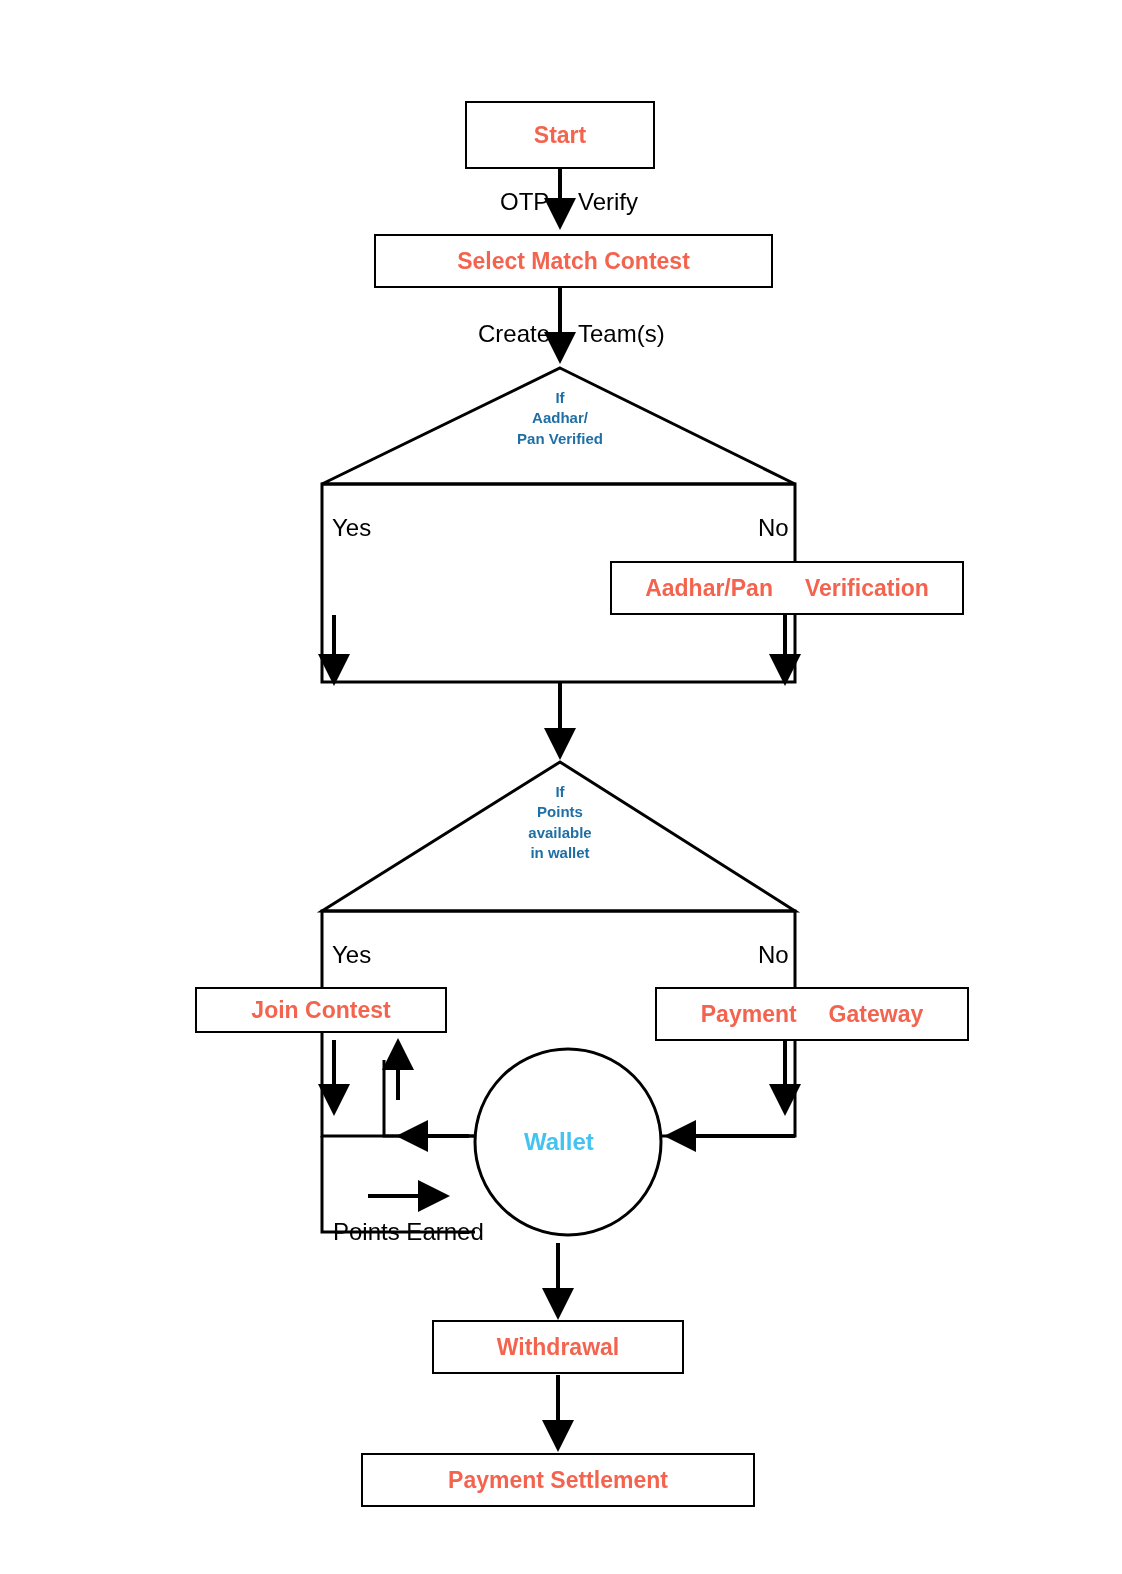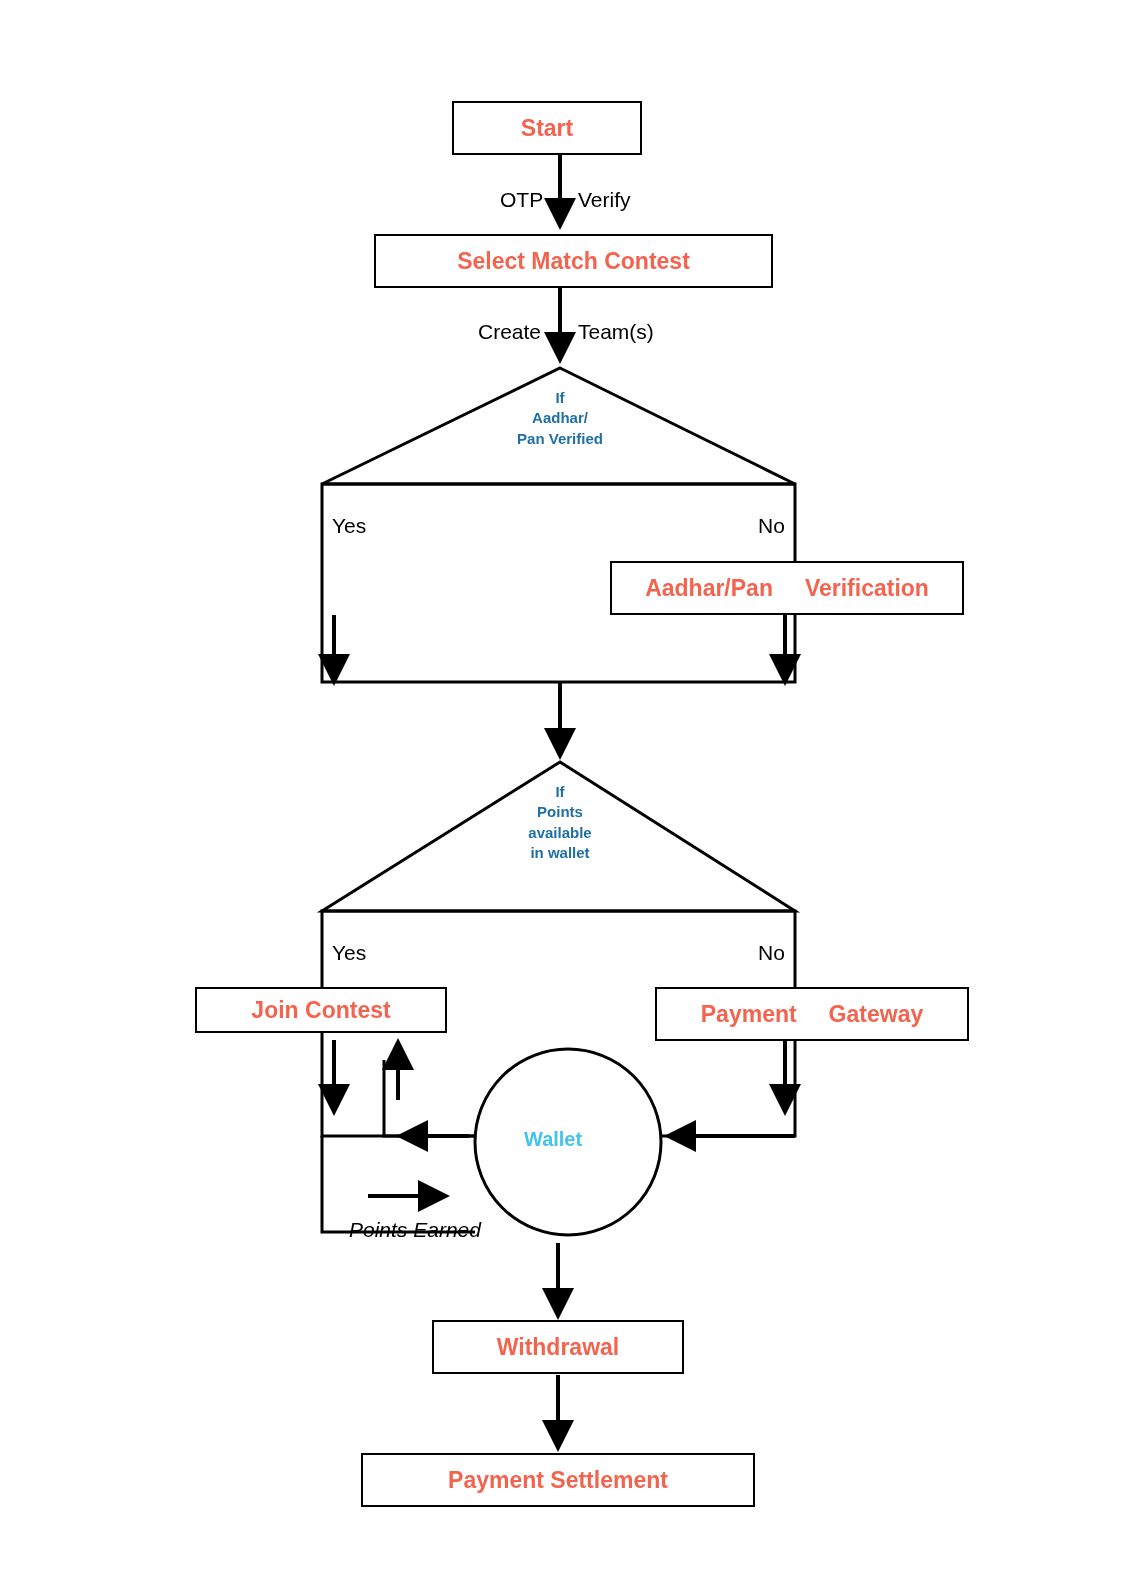--- a/index.html
+++ b/index.html
@@ -42,28 +42,28 @@
     text-align: center;
     color: #1f6fa5;
     font-weight: bold;
     font-size: 15px;
     line-height: 1.35;
     white-space: pre-line;
   }
   .edge-label {
     position: absolute;
     color: #000000;
-    font-size: 21px;
+    font-size: 24px;
     white-space: pre;
   }
   .wallet-label {
     position: absolute;
     color: #45c3f0;
     font-weight: bold;
-    font-size: 20px;
+    font-size: 24px;
   }
 </style>
 </head>
 <body>
 
 <div id="canvas">
 
   <svg id="flow-svg" viewBox="0 0 1122 1574">
     <defs>
       <marker id="arrow" markerWidth="10" markerHeight="10" refX="6" refY="4" orient="auto" markerUnits="strokeWidth">
@@ -102,21 +102,21 @@
     <line x1="469" y1="1136" x2="404" y2="1136" stroke="#000" stroke-width="4" marker-end="url(#arrow)"></line>
     <line x1="398" y1="1100" x2="398" y2="1046" stroke="#000" stroke-width="4" marker-end="url(#arrow)"></line>
 
     <circle cx="568" cy="1142" r="93" fill="#ffffff" stroke="#000" stroke-width="3"></circle>
 
     <line x1="558" y1="1243" x2="558" y2="1312" stroke="#000" stroke-width="4" marker-end="url(#arrow)"></line>
 
     <line x1="558" y1="1375" x2="558" y2="1444" stroke="#000" stroke-width="4" marker-end="url(#arrow)"></line>
   </svg>
 
-  <div class="node-box" style="left:452px; top:101px; width:190px; height:54px;">
+  <div class="node-box" style="left:465px; top:101px; width:190px; height:68px;">
     <span>Start</span>
   </div>
 
   <div class="node-box" style="left:374px; top:234px; width:399px; height:54px;">
     <span>Select Match Contest</span>
   </div>
 
   <div class="decision-label" style="left:440px; top:388px; width:240px;">If
 Aadhar/
 Pan Verified</div>
@@ -153,15 +153,15 @@
 
   <div class="edge-label" style="left:478px; top:320px;">Create</div>
   <div class="edge-label" style="left:578px; top:320px;text-align:right;">Team(s)</div>
 
   <div class="edge-label" style="left:332px; top:514px;">Yes</div>
   <div class="edge-label" style="left:758px; top:514px;">No</div>
 
   <div class="edge-label" style="left:332px; top:941px;">Yes</div>
   <div class="edge-label" style="left:758px; top:941px;">No</div>
 
-  <div class="edge-label" style="left:349px; top:1218px;font-style:italic;">Points Earned</div>
+  <div class="edge-label" style="left:333px; top:1218px;">Points Earned</div>
 
 </div>
 
 </body></html>

